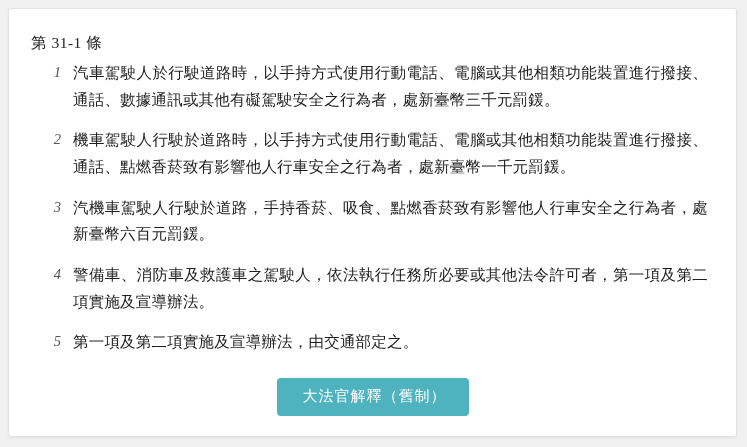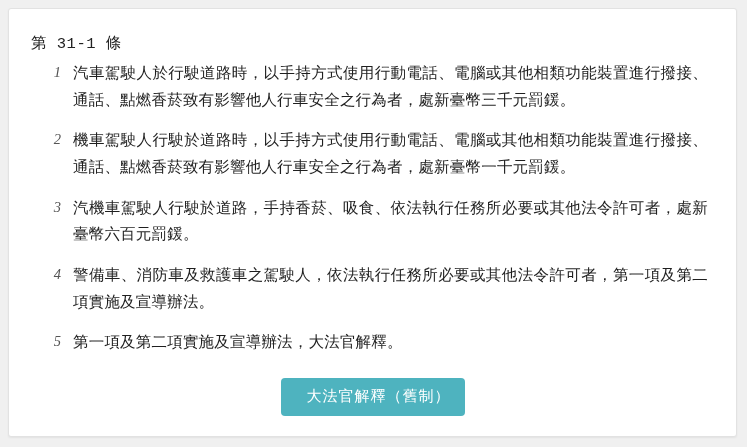--- a/index.html
+++ b/index.html
@@ -24,21 +24,21 @@
     border-radius: 3px;
     box-shadow: 0 1px 2px rgba(0,0,0,0.06);
     box-sizing: border-box;
     overflow: hidden;
   }
   .article-heading {
     margin: 24px 0 6px 22px;
     font-size: 15.5px;
     color: #222222;
     letter-spacing: 0.5px;
-    font-family: Liberation Mono, monospace;
+    font-family: Liberation Serif, serif;
   }
   .clause-list {
     margin: 0;
     padding: 0;
     list-style: none;
   }
   .clause {
     display: flex;
     align-items: flex-start;
     margin: 0 28px 14px 22px;
@@ -63,60 +63,60 @@
   }
   .footer-area {
     margin-top: 22px;
     text-align: center;
   }
   .ruling-button {
     display: inline-block;
     background: #4eb3bf;
     color: #ffffff;
     font-size: 15px;
-    padding: 9px 14px 10px 26px;
+    padding: 9px 22px 10px 26px;
     border: none;
     border-radius: 4px;
     letter-spacing: 1px;
     cursor: pointer;
     font-family: "Liberation Serif", "DejaVu Serif", serif;
   }
 </style>
 </head>
 <body>
 
 <div class="page-card">
 
   <div class="article-heading">第 31-1 條</div>
 
   <ol class="clause-list">
 
     <li class="clause">
       <span class="clause-num">1</span>
-      <span class="clause-text">汽車駕駛人於行駛道路時，以手持方式使用行動電話、電腦或其他相類功能裝置進行撥接、通話、點燃香菸致有影響他人行車安全之行為者，處新臺幣三千元罰鍰。</span>
+      <span class="clause-text">汽車駕駛人於行駛道路時，以手持方式使用行動電話、電腦或其他相類功能裝置進行撥接、通話、數據通訊或其他有礙駕駛安全之行為者，處新臺幣三千元罰鍰。</span>
     </li>
 
     <li class="clause">
       <span class="clause-num">2</span>
       <span class="clause-text">機車駕駛人行駛於道路時，以手持方式使用行動電話、電腦或其他相類功能裝置進行撥接、通話、點燃香菸致有影響他人行車安全之行為者，處新臺幣一千元罰鍰。</span>
     </li>
 
     <li class="clause">
       <span class="clause-num">3</span>
-      <span class="clause-text">汽機車駕駛人行駛於道路，手持香菸、吸食、依法執行任務所必要或其他法令許可者，處新臺幣六百元罰鍰。</span>
+      <span class="clause-text">汽機車駕駛人行駛於道路，手持香菸、吸食、點燃香菸致有影響他人行車安全之行為者，處新臺幣六百元罰鍰。</span>
     </li>
 
     <li class="clause">
       <span class="clause-num">4</span>
       <span class="clause-text">警備車、消防車及救護車之駕駛人，依法執行任務所必要或其他法令許可者，第一項及第二項實施及宣導辦法。</span>
     </li>
 
     <li class="clause">
       <span class="clause-num">5</span>
-      <span class="clause-text">第一項及第二項實施及宣導辦法，大法官解釋。</span>
+      <span class="clause-text">第一項及第二項實施及宣導辦法，由交通部定之。</span>
     </li>
 
   </ol>
 
   <div class="footer-area">
     <button class="ruling-button" style="background: rgb(78, 179, 191);">大法官解釋（舊制）</button>
   </div>
 
 </div>
 

